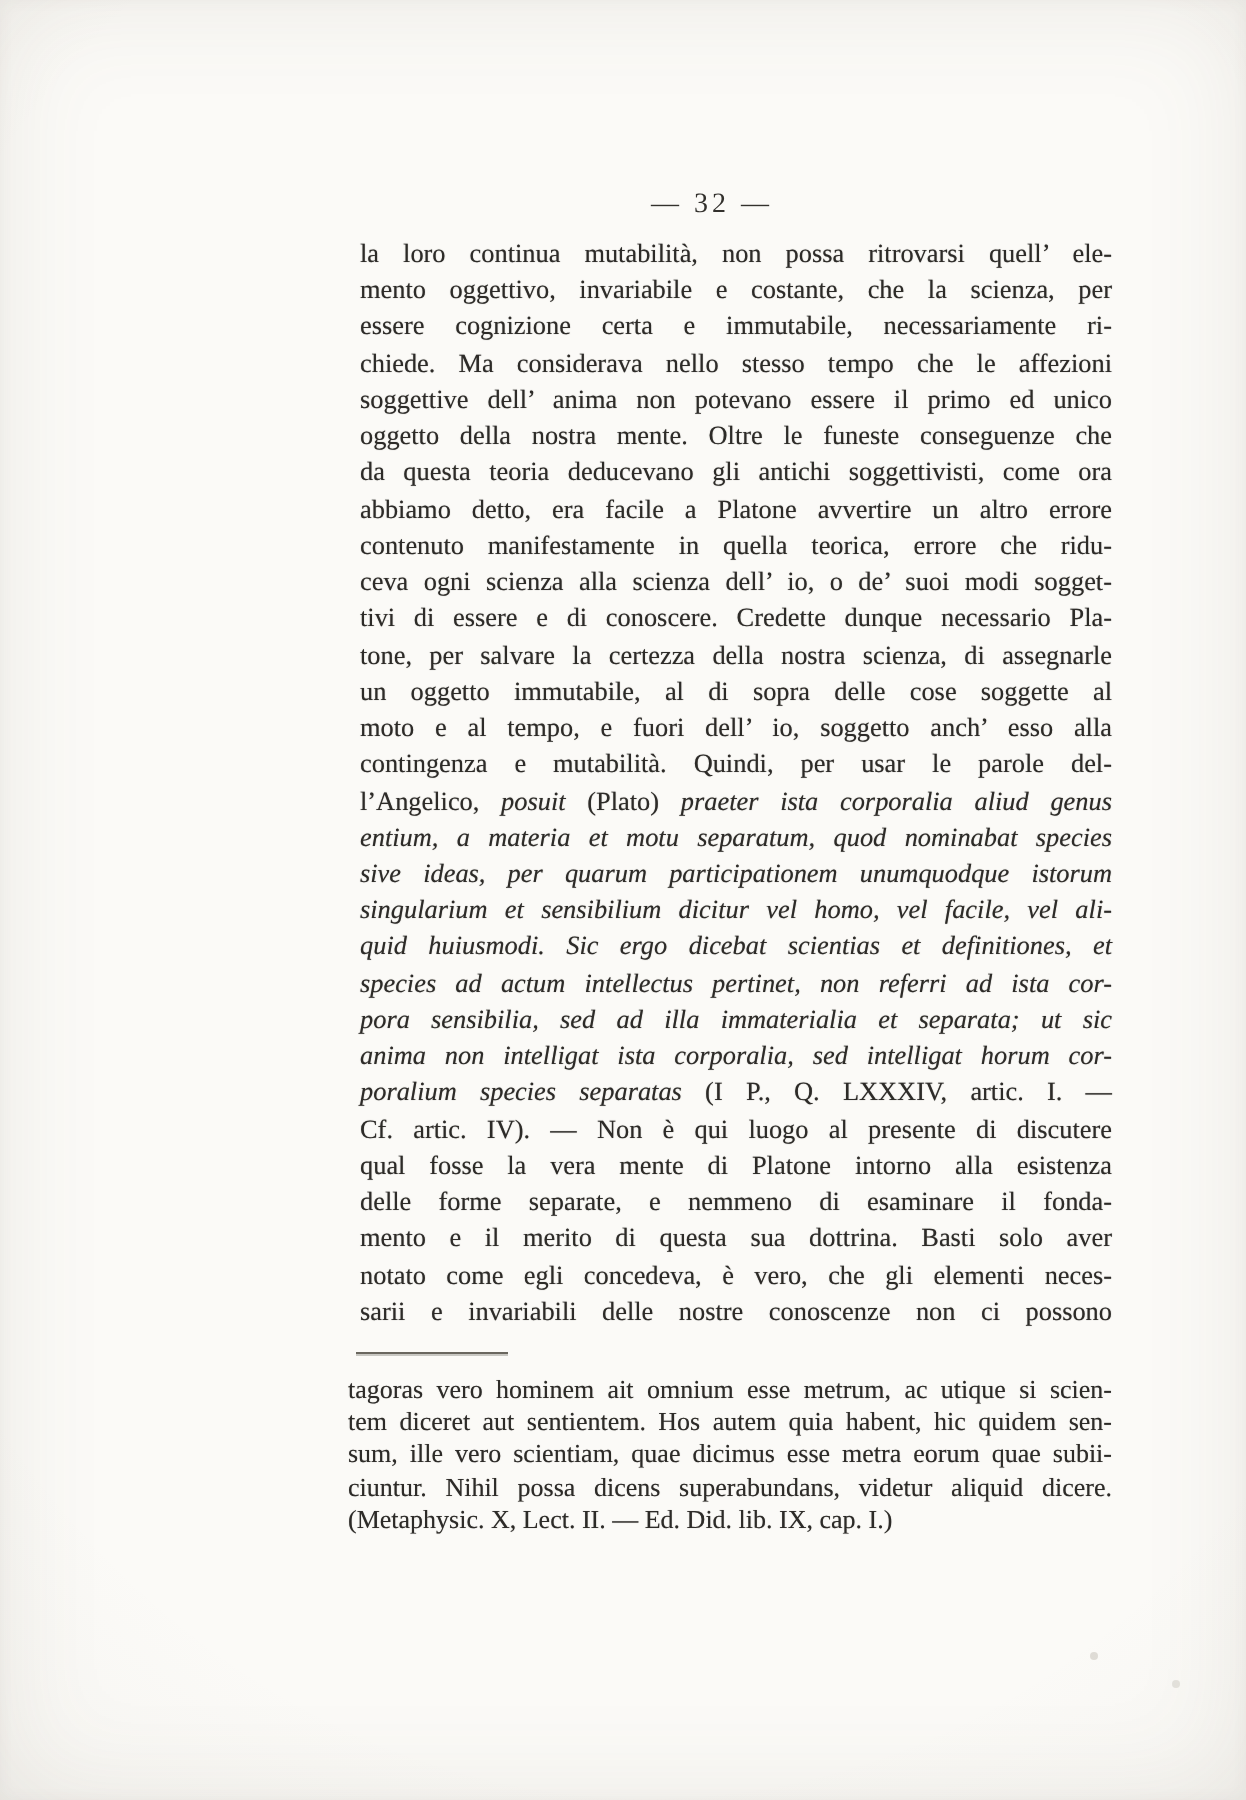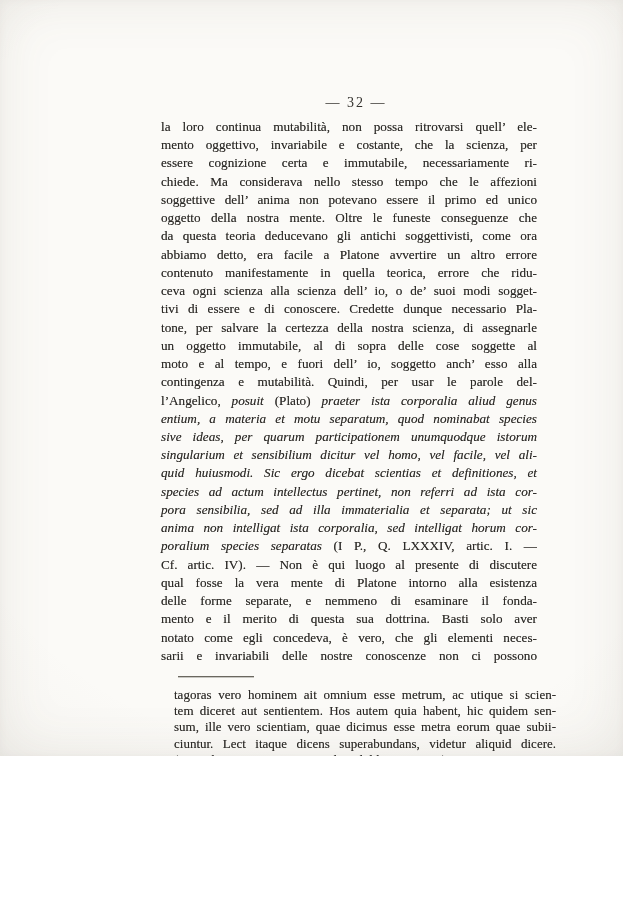--- a/index.html
+++ b/index.html
@@ -3,38 +3,38 @@
 <meta charset="utf-8">
 <style>
   :root{
     --paper:#fbfaf7;
     --ink:#2d2b28;
     --rule:#6a675f;
   }
   html,body{margin:0;padding:0;background:#ffffff;}
   .page{
     position:relative;
-    width:623px;height:756px;
+    width:623px;height:900px;
     background:
       radial-gradient(ellipse 120% 100% at 52% 44%, rgba(255,255,255,0) 55%, rgba(120,112,95,0.07) 88%, rgba(110,102,86,0.14) 100%),
       var(--paper);
     box-shadow: inset 0 0 55px rgba(95,88,72,0.10), inset 0 0 8px rgba(95,88,72,0.05);
     font-family:"Liberation Serif","DejaVu Serif",serif;
     color:var(--ink);
     overflow:hidden;
   }
   .page-number{
     position:absolute;top:95px;left:168px;width:376px;
     text-align:center;
     font-size:14px;
     letter-spacing:2px;
     color:#33312d;
   }
   .body-text{
-    position:absolute;top:118px;left:161px;width:376px;
+    position:absolute;top:118px;left:180px;width:376px;
     font-size:13.2px;
     line-height:18.24px;
     text-shadow:0 0 0.5px rgba(45,43,40,0.55);
   }
   .line{
     text-align:justify;
     text-align-last:justify;
     width:100%;
   }
   .line .it{font-style:italic;}
@@ -93,18 +93,18 @@
       <div class="line"><span>delle forme separate, e nemmeno di esaminare il fonda-</span></div>
       <div class="line"><span>mento e il merito di questa sua dottrina. Basti solo aver</span></div>
       <div class="line"><span>notato come egli concedeva, è vero, che gli elementi neces-</span></div>
       <div class="line"><span>sarii e invariabili delle nostre conoscenze non ci possono</span></div>
     </div>
   <div class="fn-rule"></div>
   <div class="footnote-text">
       <div class="line">tagoras vero hominem ait omnium esse metrum, ac utique si scien-</div>
       <div class="line">tem diceret aut sentientem. Hos autem quia habent, hic quidem sen-</div>
       <div class="line">sum, ille vero scientiam, quae dicimus esse metra eorum quae subii-</div>
-      <div class="line">ciuntur. Lect itaque dicens superabundans, videtur aliquid dicere.</div>
+      <div class="line">ciuntur. Nihil possa dicens superabundans, videtur aliquid dicere.</div>
       <div class="line no-just">(Metaphysic. X, Lect. II. — Ed. Did. lib. IX, cap. I.)</div>
     </div>
   <div class="speck speck-1"></div>
   <div class="speck speck-2"></div>
 </div>
 
 </body></html>

